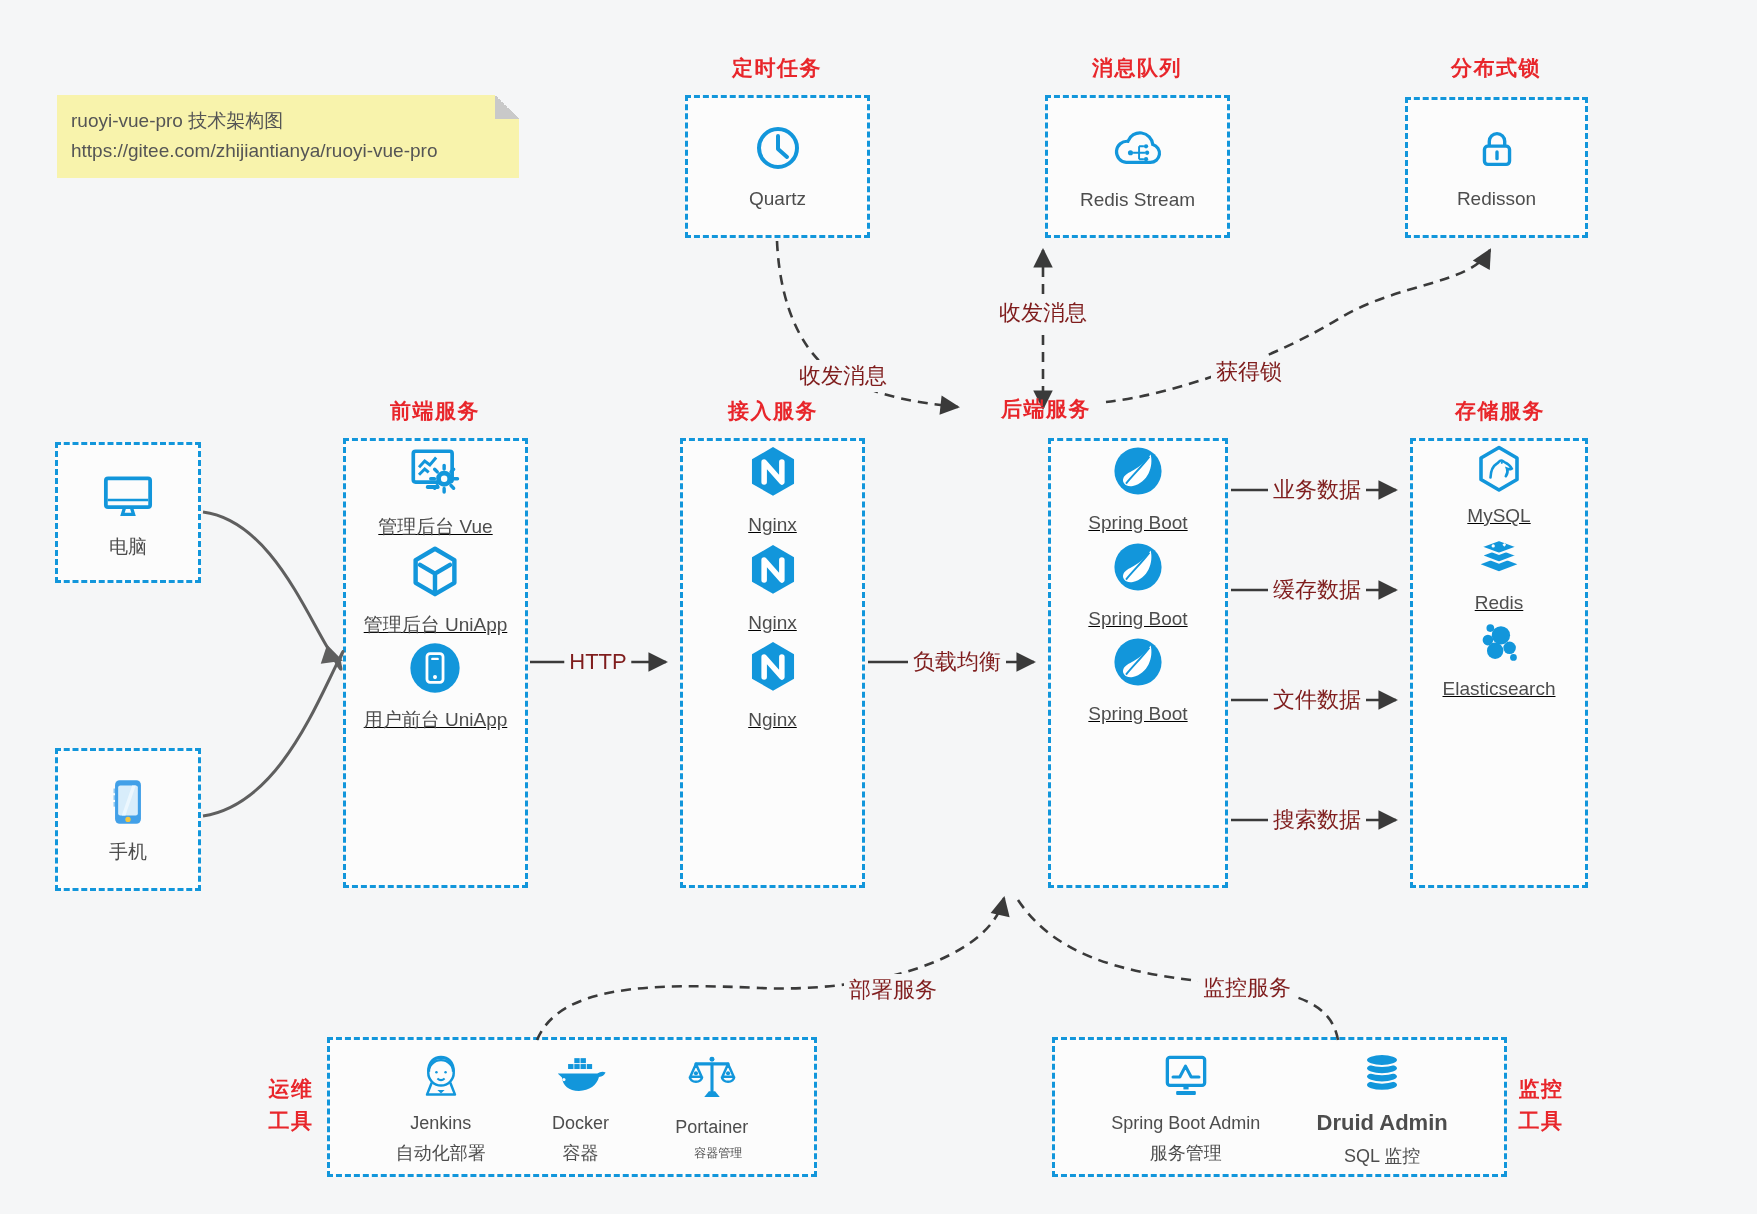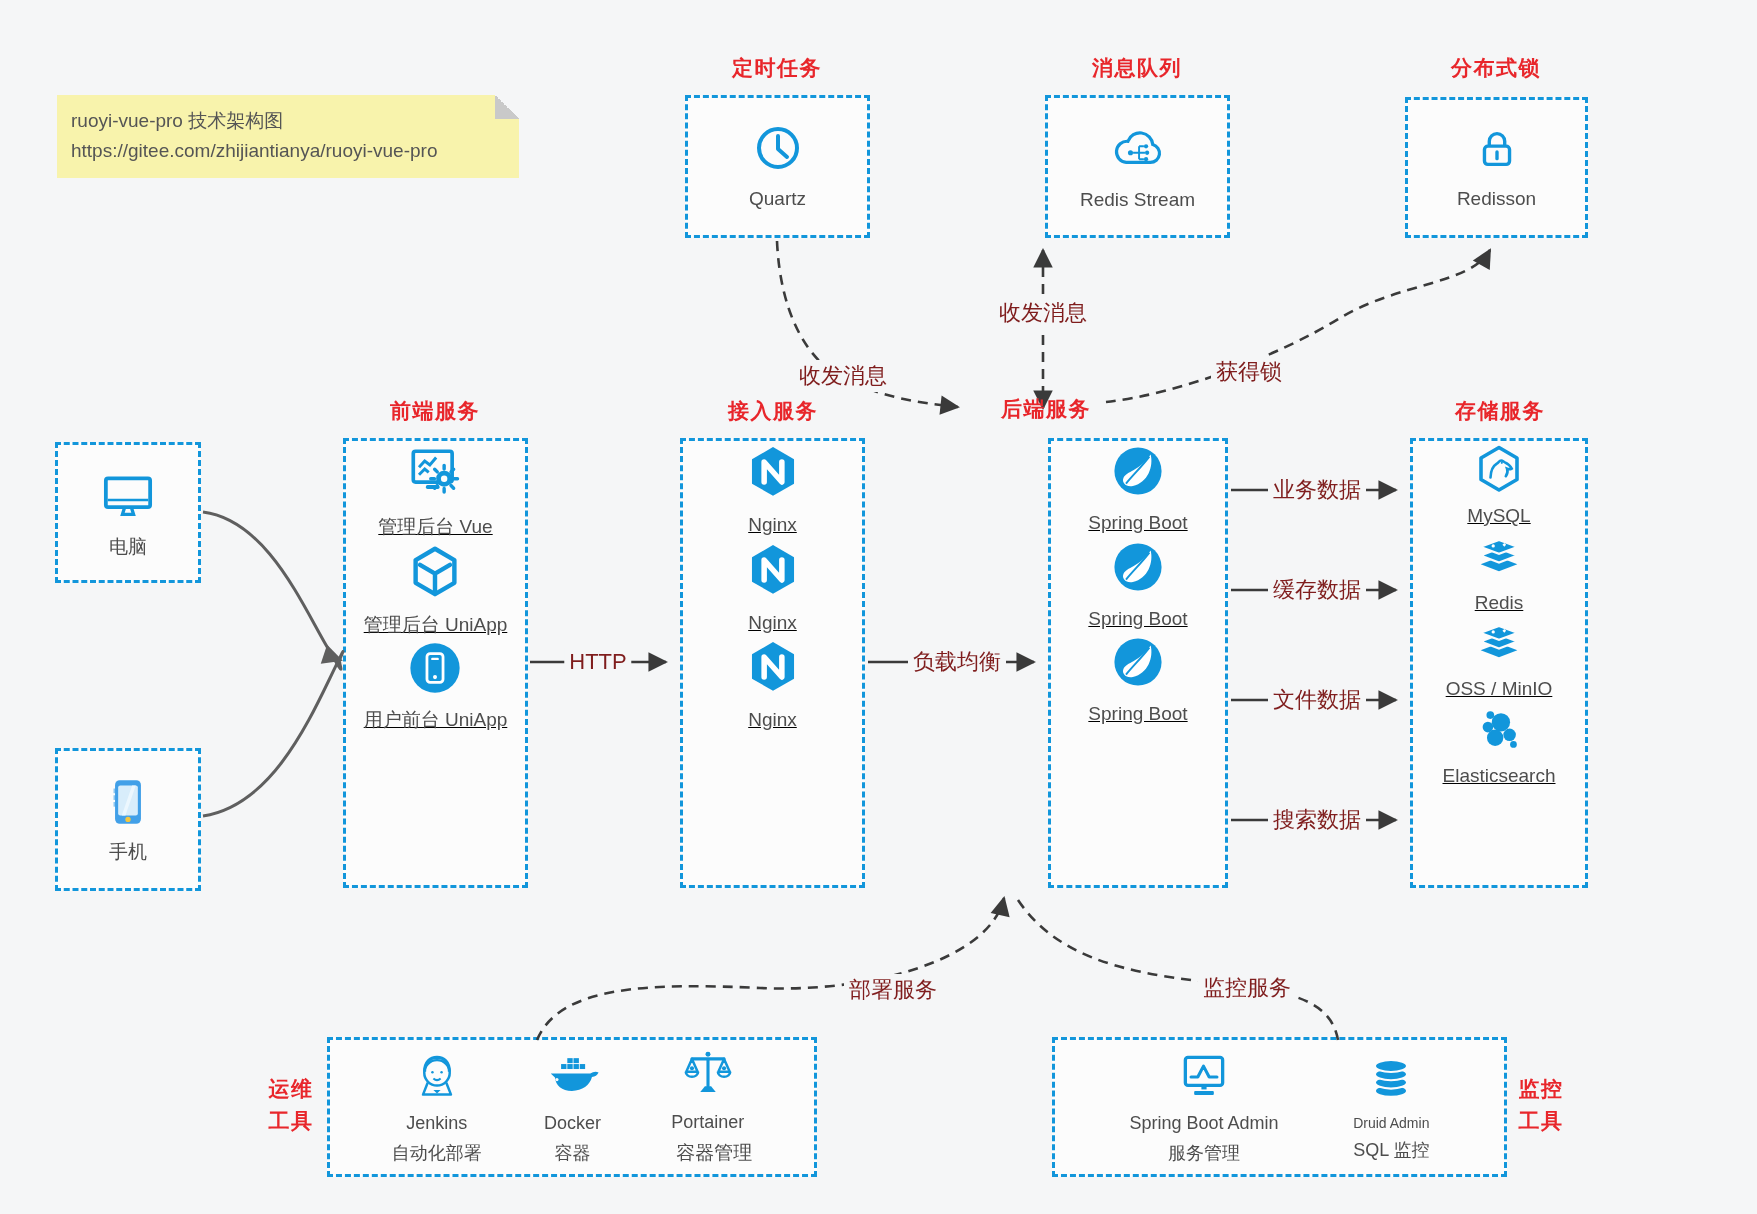--- a/index.html
+++ b/index.html
@@ -237,32 +237,20 @@
         <path d="M28 10.3 47 17.5 28 24.7 9 17.5z" fill="#1296db" stroke="#fcfcfc" stroke-width="2.2"></path>
         <circle cx="22" cy="16.5" r="1.7" fill="#fff"></circle>
         <path d="M33.5 13.5l1.9 1.9-1.9 1.9-1.9-1.9z" fill="#fff"></path>
       </svg>
     </span>
     <div class="ilabel">Redis</div>
   </div>
   <div class="item" style="gap:6px;">
     <span>
       <svg class="icn" width="54" height="54" viewBox="0 0 56 56">
-        <path d="M28 28.3 47 35.5 28 42.7 9 35.5z" fill="#1296db"></path>
-        <path d="M28 19.3 47 26.5 28 33.7 9 26.5z" fill="#1296db" stroke="#fcfcfc" stroke-width="2.2"></path>
-        <path d="M28 10.3 47 17.5 28 24.7 9 17.5z" fill="#1296db" stroke="#fcfcfc" stroke-width="2.2"></path>
-        <circle cx="22" cy="16.5" r="1.7" fill="#fff"></circle>
-        <path d="M33.5 13.5l1.9 1.9-1.9 1.9-1.9-1.9z" fill="#fff"></path>
-      </svg>
-    </span>
-    <div class="ilabel">OSS / MinIO</div>
-  </div>
-  <div class="item" style="gap:6px;">
-    <span>
-      <svg class="icn" width="54" height="54" viewBox="0 0 56 56">
         <g fill="#1296db">
           <circle cx="30" cy="20" r="9.5"></circle>
           <circle cx="16.5" cy="25" r="5.5"></circle>
           <circle cx="24" cy="36" r="8.5"></circle>
           <circle cx="39" cy="33" r="6.5"></circle>
           <circle cx="43" cy="43" r="3.5"></circle>
           <circle cx="19" cy="12.5" r="4"></circle>
         </g>
       </svg>
     </span>
@@ -310,21 +298,21 @@
         <circle cx="28" cy="7" r="2.4" fill="#1296db"></circle>
         <path d="M12.5 11.5h31 M28 11.5V38" fill="none" stroke="#1296db" stroke-width="3" stroke-linecap="round"></path>
         <path d="M12.5 11.5 7 24h11z M43.5 11.5 38 24h11z" fill="none" stroke="#1296db" stroke-width="2.4" stroke-linejoin="round"></path>
         <path d="M6.5 24a6 4.8 0 0 0 12 0 M37.5 24a6 4.8 0 0 0 12 0" fill="none" stroke="#1296db" stroke-width="2.4"></path>
         <circle cx="12.5" cy="20.5" r="2" fill="#1296db"></circle>
         <circle cx="43.5" cy="20.5" r="2" fill="#1296db"></circle>
         <path d="M20.5 43.5h15l-4.5-5.5h-6z" fill="#1296db"></path>
       </svg>
     </span>
     <div class="ilabel" style="font-size:18px;">Portainer</div>
-    <div class="ilabel" style="font-size:19px;margin-left:13px;">容器管理</div>
+    <div class="ilabel" style="font-size:12px;margin-left:13px;">容器管理</div>
   </div>
 </div>
 
 <div class="box hstack" style="left:1052px;top:1037px;width:455px;height:140px;">
   <div class="item" style="gap:5px;">
     <span>
       <svg class="icn" width="58" height="58" viewBox="0 0 56 56">
         <rect x="10" y="9" width="36" height="27" rx="2.5" fill="none" stroke="#1296db" stroke-width="3.2"></rect>
         <path d="M15.5 28h6.5l5.5-10.5L33 28h7.5" fill="none" stroke="#1296db" stroke-width="3" stroke-linecap="round" stroke-linejoin="round"></path>
         <rect x="25.5" y="36" width="5" height="4" fill="#1296db"></rect>
@@ -338,21 +326,21 @@
     <span>
       <svg class="icn" width="58" height="58" viewBox="0 0 56 56">
         <g fill="#1296db" stroke="#fcfcfc" stroke-width="2">
           <ellipse cx="28" cy="38.5" rx="15.5" ry="5.8"></ellipse>
           <ellipse cx="28" cy="30.5" rx="15.5" ry="5.8"></ellipse>
           <ellipse cx="28" cy="22.5" rx="15.5" ry="5.8"></ellipse>
           <ellipse cx="28" cy="14.5" rx="15.5" ry="5.8"></ellipse>
         </g>
       </svg>
     </span>
-    <div class="ilabel" style="font-size:14px;">Druid Admin</div>
+    <div class="ilabel" style="font-size:22px;font-weight:bold;">Druid Admin</div>
     <div class="ilabel" style="font-size:18px;">SQL 监控</div>
   </div>
 </div>
 
 <svg class="arrows" width="1757" height="1214" viewBox="0 0 1757 1214">
   <defs>
     <marker id="ah" viewBox="0 0 12 12" refX="10" refY="6" markerWidth="9" markerHeight="9" orient="auto-start-reverse">
       <path d="M1 1 L11 6 L1 11 Z" fill="#3a3a3a"></path>
     </marker>
     <marker id="ahg" viewBox="0 0 12 12" refX="10" refY="6" markerWidth="8" markerHeight="8" orient="auto-start-reverse">

